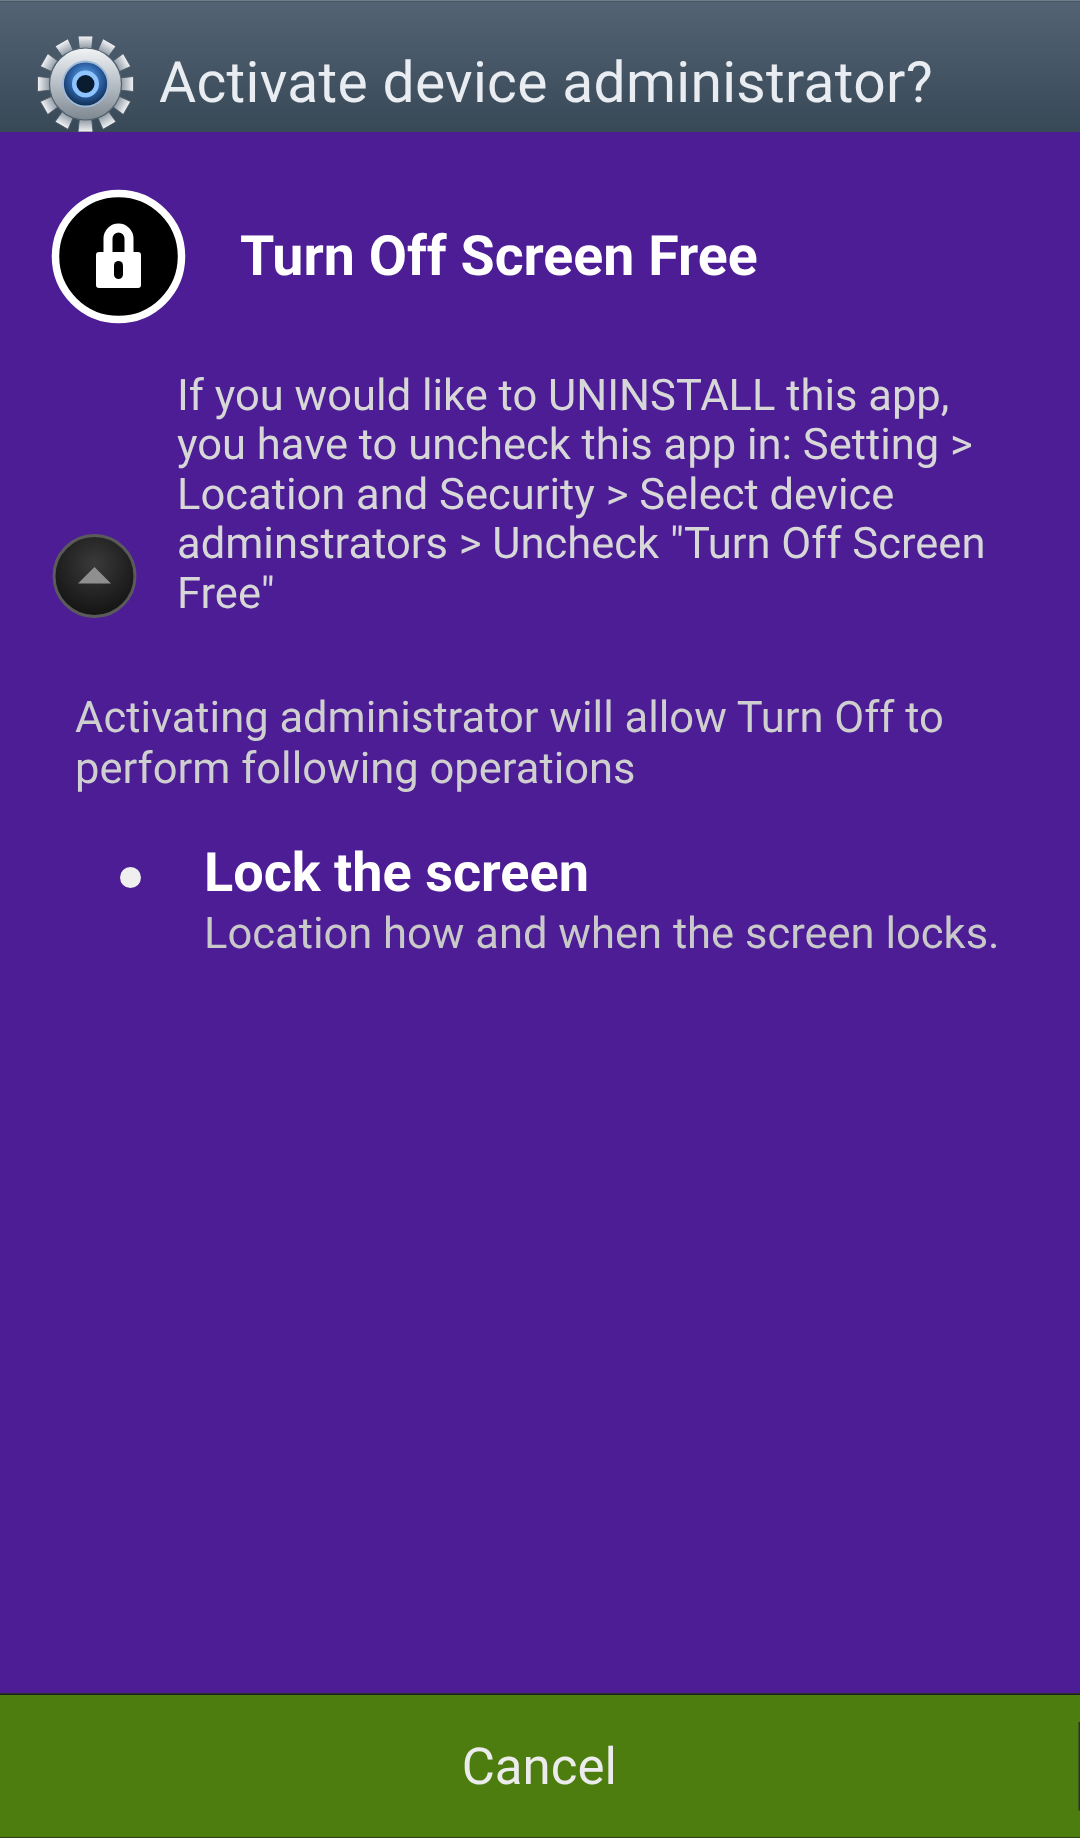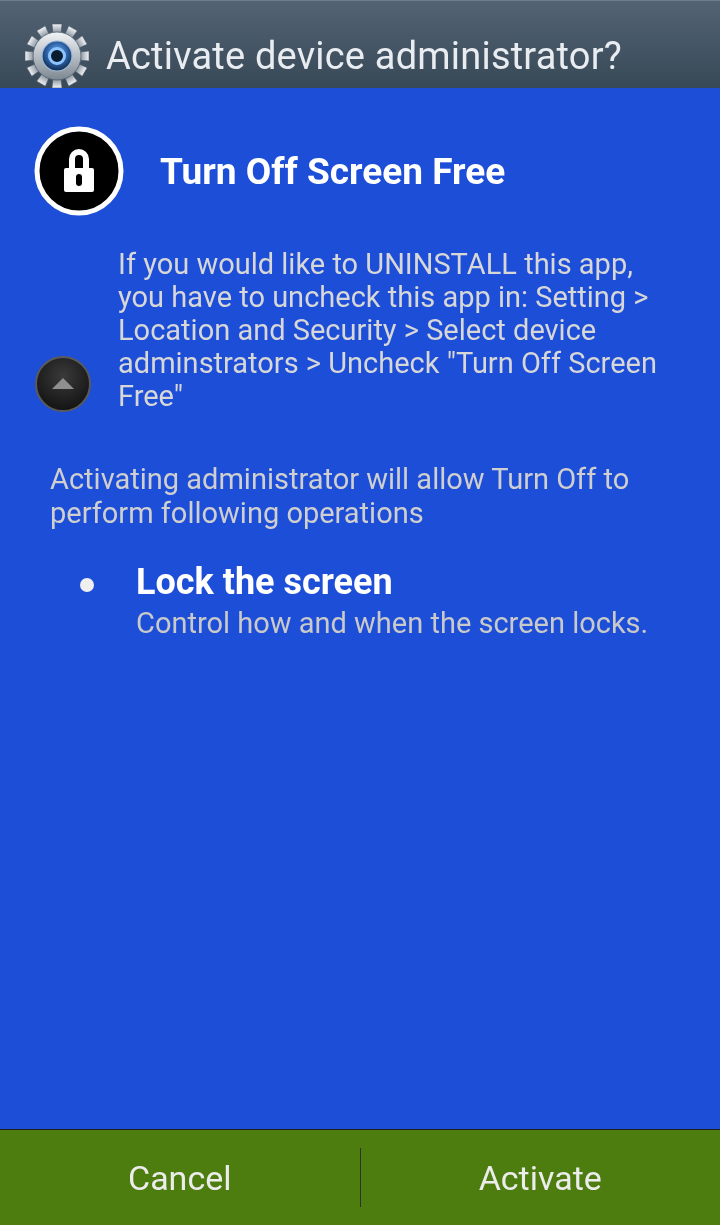--- a/index.html
+++ b/index.html
@@ -35,21 +35,21 @@
     font-weight: 400;
     margin-left: 16px;
     letter-spacing: 0.2px;
   }
   .content {
     position: absolute;
     top: 88px;
     left: 0;
     right: 0;
     bottom: 96px;
-    background: #1d4ed8;
+    background: #4c1d95;
   }
   .app-row {
     display: flex;
     align-items: center;
     padding: 38px 30px 26px 34px;
   }
   .app-icon-wrap {
     width: 90px;
     height: 90px;
     flex: 0 0 auto;
@@ -212,23 +212,22 @@
     </span>
     <div class="uninstall-text">If you would like to UNINSTALL this app, you have to uncheck this app in: Setting &gt; Location and Security &gt; Select device adminstrators &gt; Uncheck "Turn Off Screen Free"</div>
   </div>
 
   <div class="explain-text">Activating administrator will allow Turn Off to perform following operations</div>
 
   <div class="perm-row">
     <span class="bullet"></span>
     <div class="perm-texts">
       <div class="perm-title">Lock the screen</div>
-      <div class="perm-desc">Control how and when the screen locks.</div>
+      <div class="perm-desc">Location how and when the screen locks.</div>
     </div>
   </div>
 
 </div>
 
 <div class="button-bar">
   <div class="btn">Cancel</div>
   <div class="divider"></div>
-  <div class="btn">Activate</div>
 </div>
 
 </body></html>

